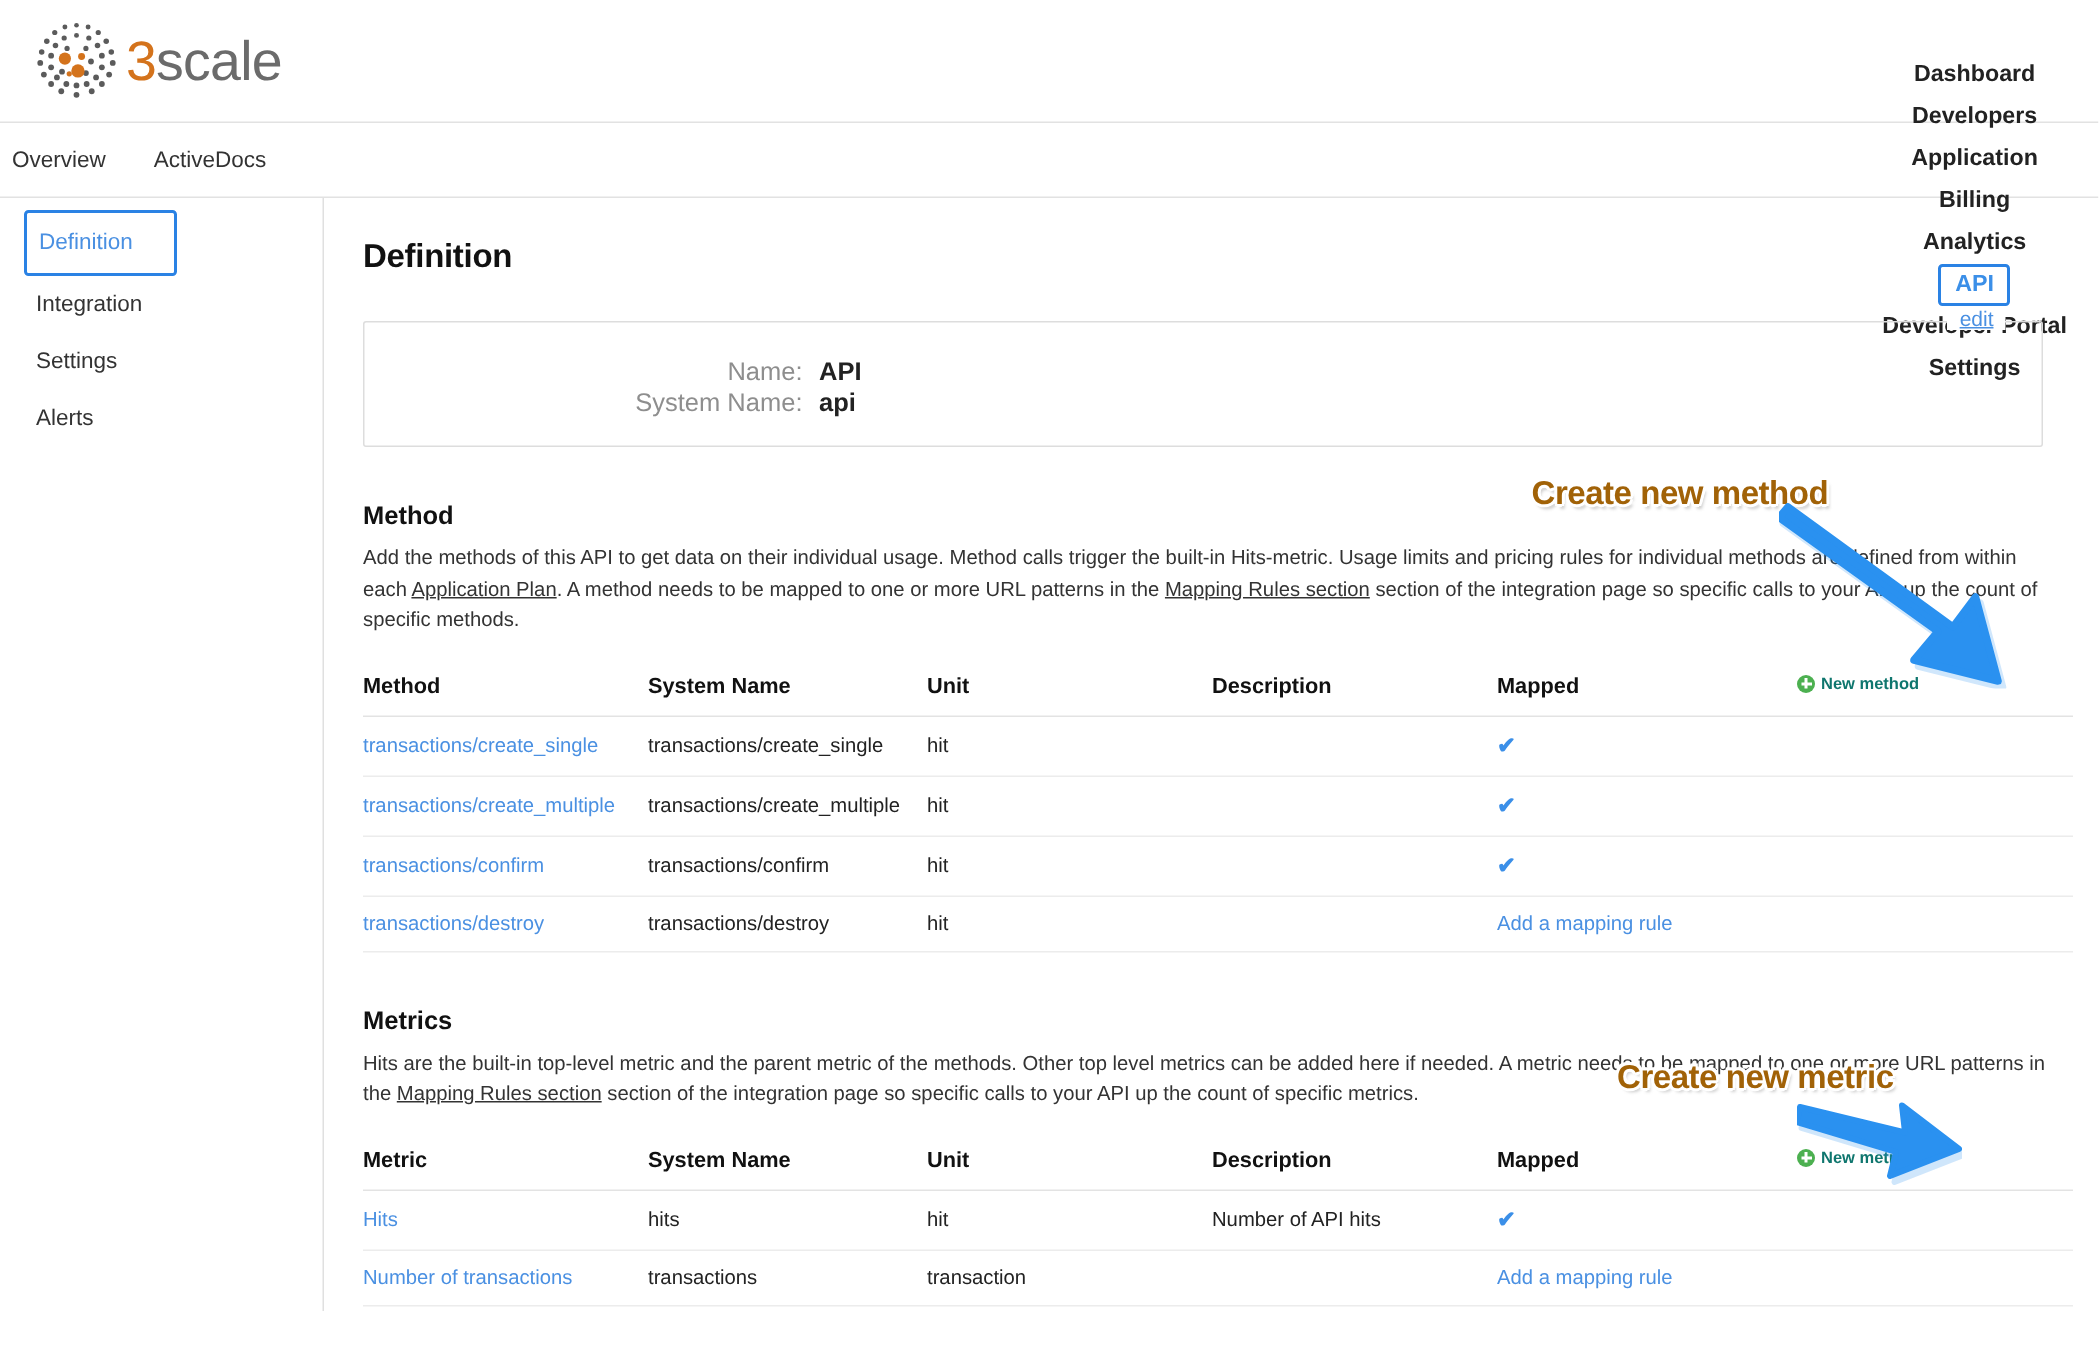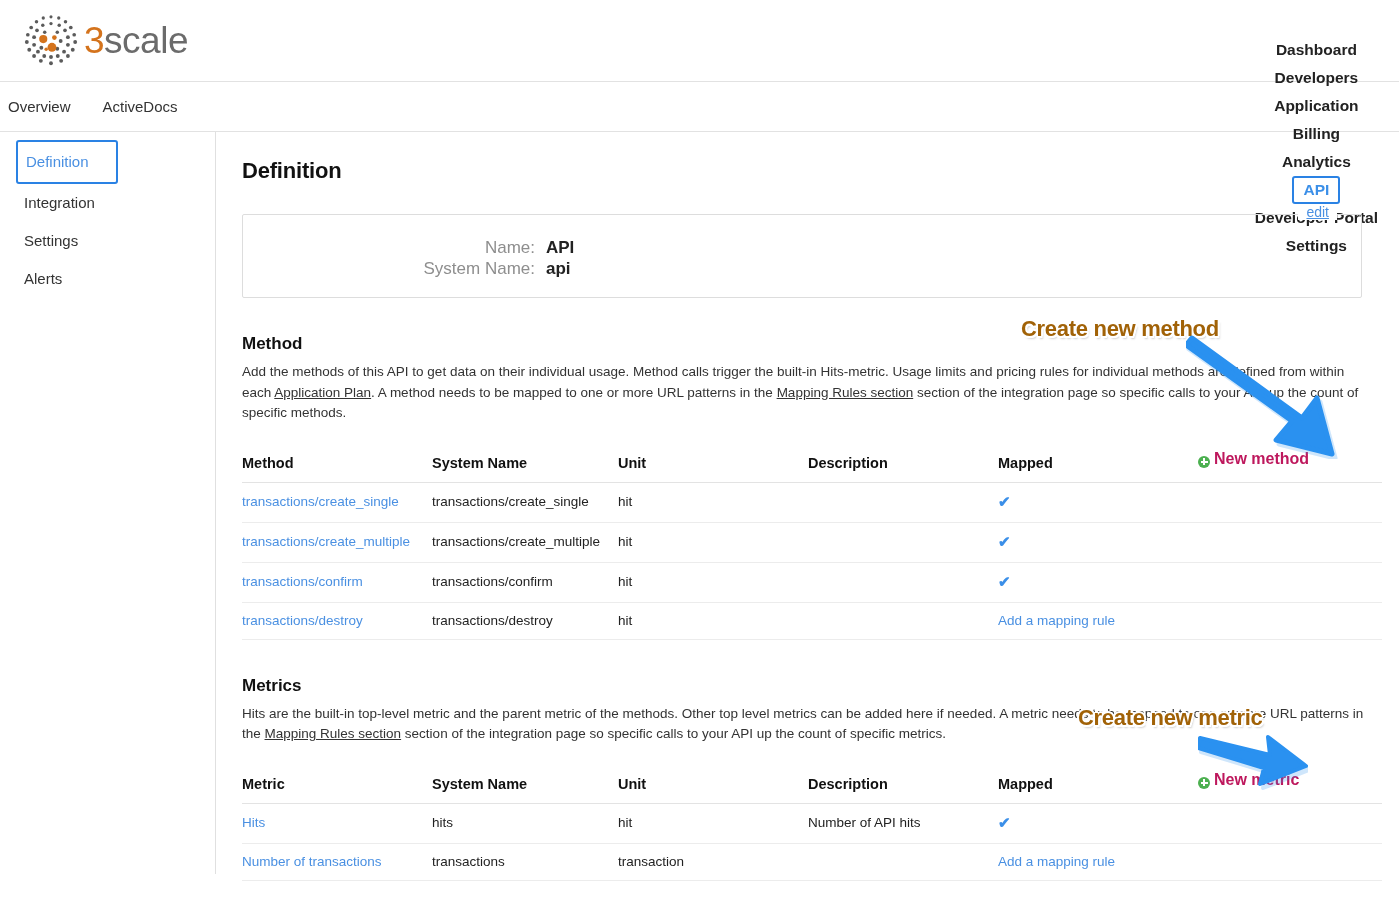--- a/index.html
+++ b/index.html
@@ -222,22 +222,22 @@
   .col-name   { width: 190px; }
   .col-sys    { width: 186px; }
   .col-unit   { width: 190px; }
   .col-desc   { width: 190px; }
   .col-mapped { width: 200px; }
   .col-action { width: 184px; text-align: right; }
 
   a.tbl-link { color: #4a90e2; text-decoration: none; cursor: pointer; }
   .check-mark { color: #3b8fe8; font-size: 15px; font-weight: bold; }
   .new-link {
-    color: #be185d;
-    font-size: 16px;
+    color: #0f766e;
+    font-size: 11px;
     font-weight: bold;
     cursor: pointer;
     white-space: nowrap;
     display: inline-flex;
     align-items: flex-end;
     gap: 4px;
   }
   .plus-icon {
     display: inline-block;
     width: 12px; height: 12px;

